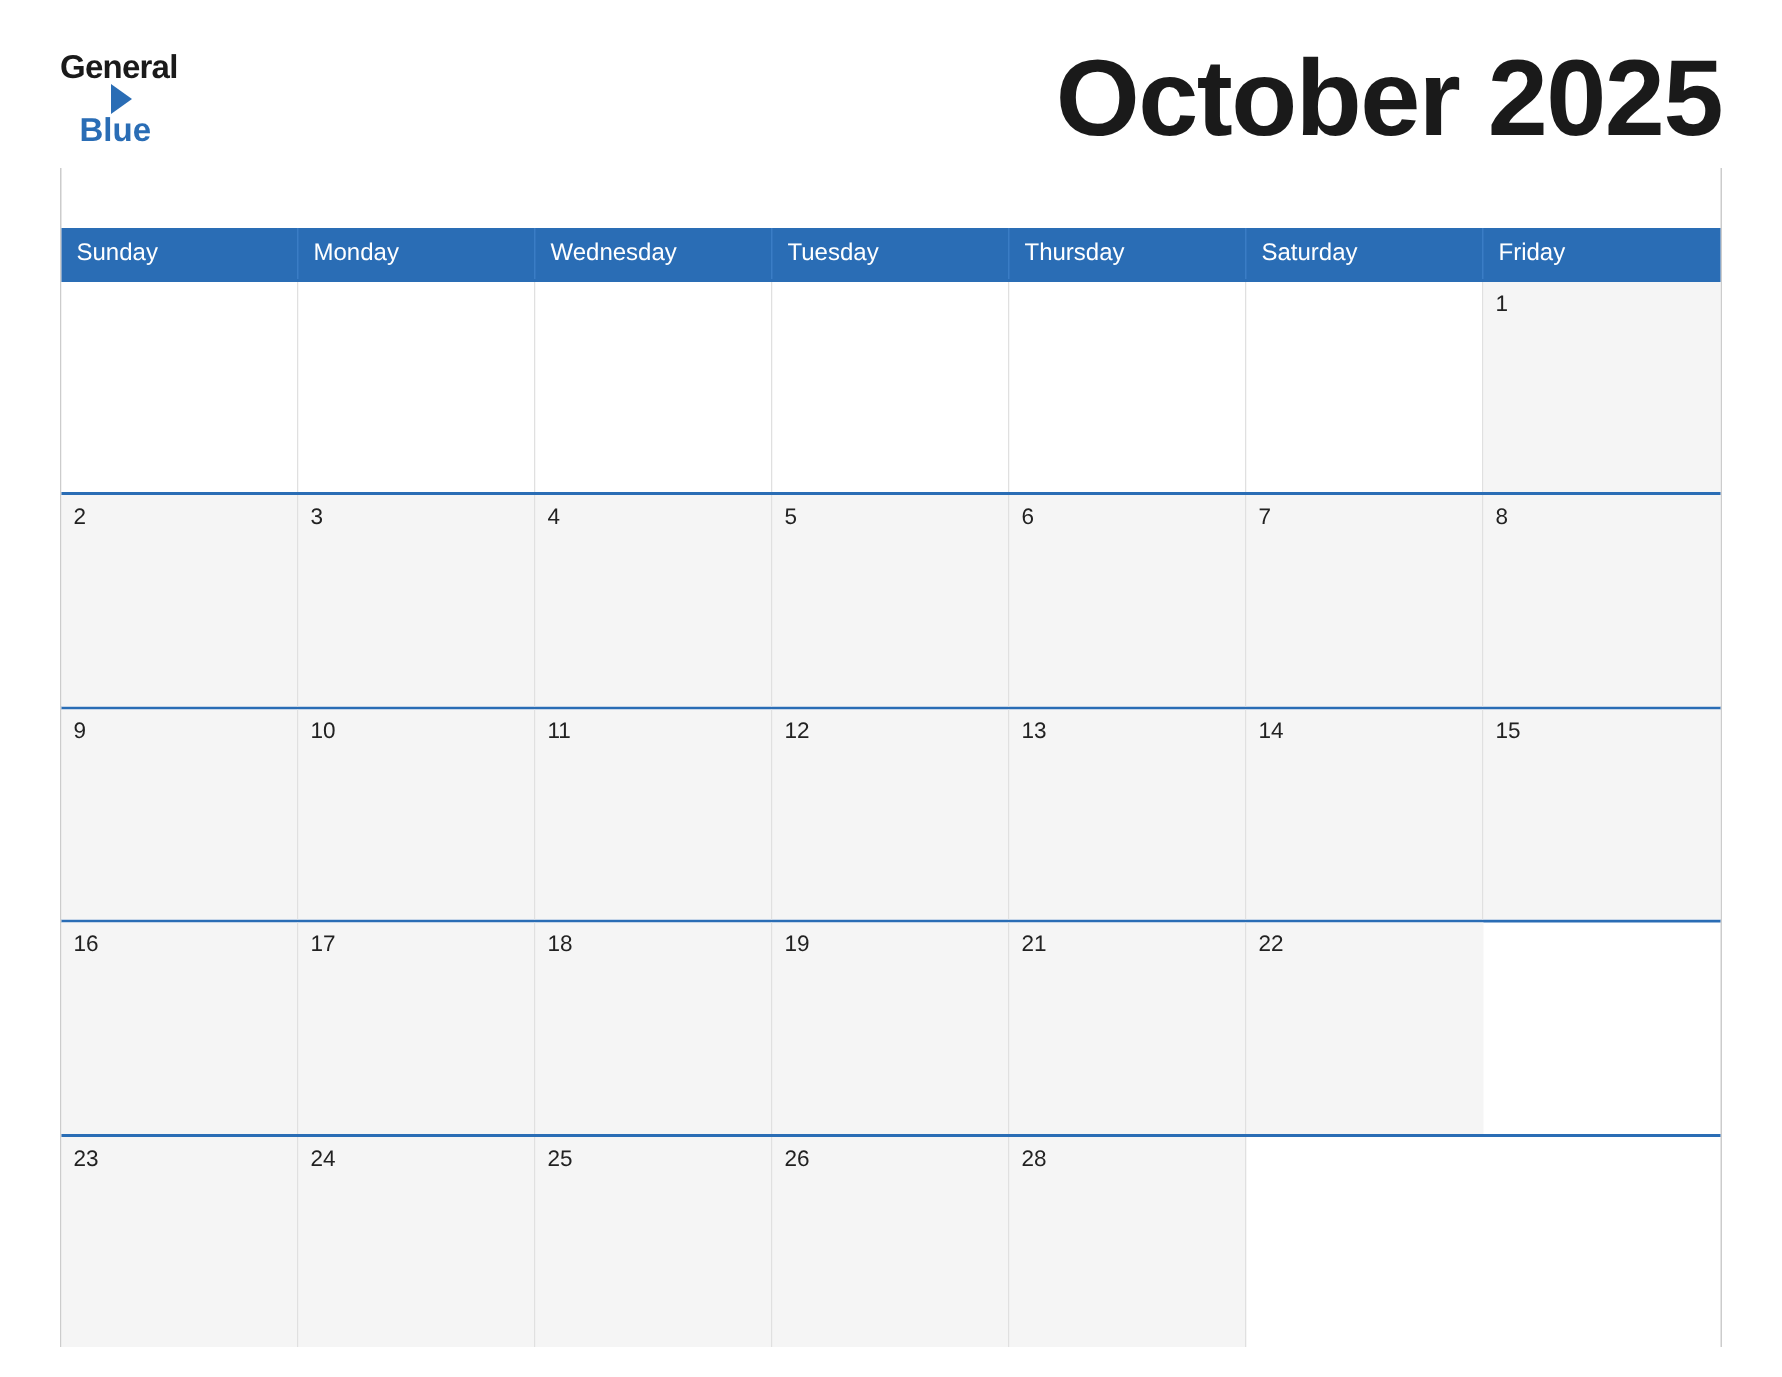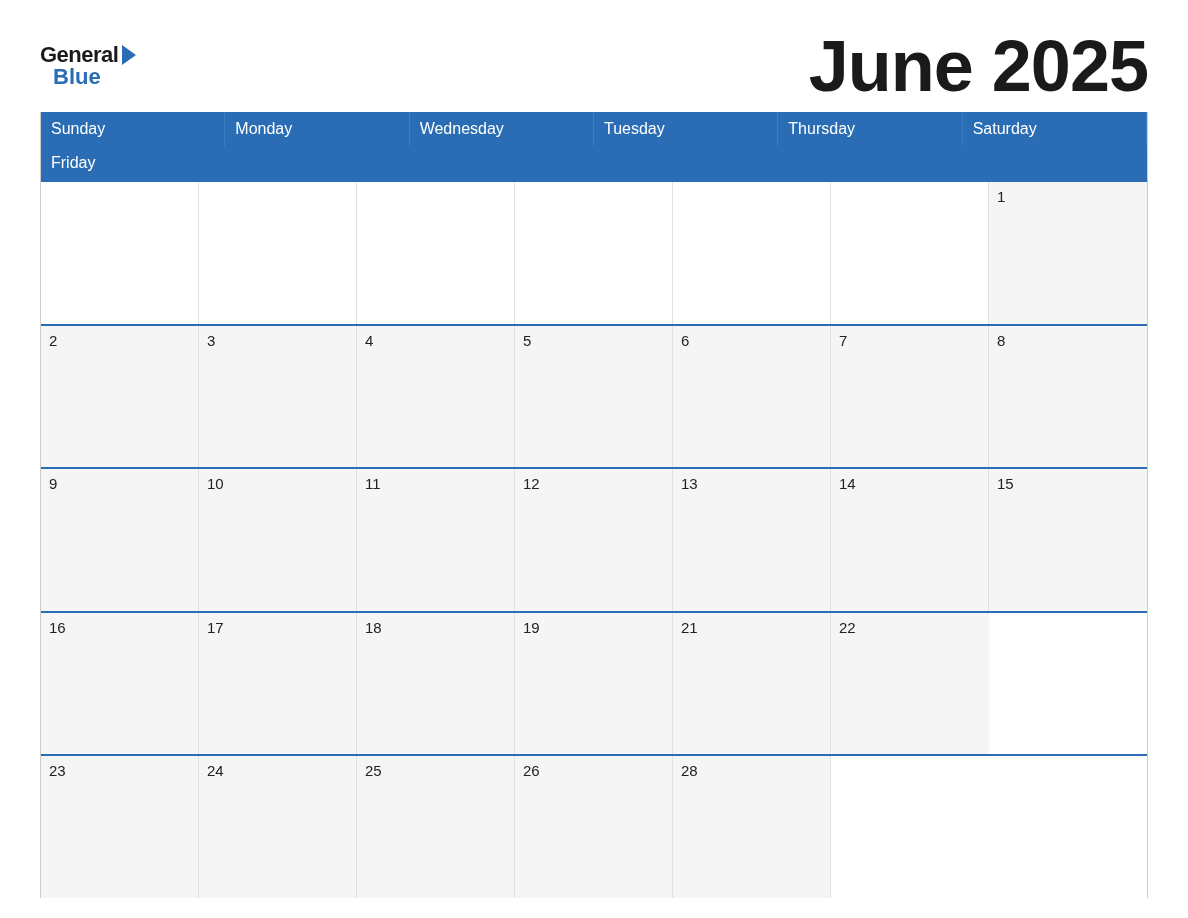--- a/index.html
+++ b/index.html
@@ -24,20 +24,21 @@
       margin-bottom: 10px;
     }
     .logo {
       display: flex;
       flex-direction: column;
       line-height: 1;
     }
     .logo-top {
       display: flex;
       align-items: center;
+      flex-direction: column;
     }
     .logo-general {
       font-size: 22px;
       font-weight: bold;
       color: #1a1a1a;
       letter-spacing: -0.5px;
     }
     .logo-triangle {
       width: 0;
       height: 0;
@@ -61,22 +62,23 @@
     }
     .calendar {
       flex: 1;
       display: flex;
       flex-direction: column;
       border-left: 1px solid #ccc;
       border-right: 1px solid #ccc;
     }
     .day-headers {
       display: grid;
-      grid-template-columns: repeat(6, 1fr);
+      grid-template-columns: repeat(7, 1fr);
       background: #2a6db5;
+      margin-top: 40px;
     }
     .day-header {
       color: #fff;
       font-size: 16px;
       font-weight: 500;
       padding: 8px 10px;
       text-align: left;
       border-right: 1px solid #3a7dc5;
     }
     .day-header:last-child {
@@ -117,21 +119,21 @@
 
 <div class="page">
   <div class="header">
     <div class="logo">
       <div class="logo-top">
         <span class="logo-general">General</span>
         <div class="logo-triangle"></div>
       </div>
       <span class="logo-blue">Blue</span>
     </div>
-    <div class="month-title">June 2025</div>
+    <div class="month-title">October 2025</div>
   </div>
 
   <div class="calendar">
     <div class="day-headers">
     <div class="day-header">Sunday</div>
         <div class="day-header">Monday</div>
         <div class="day-header">Wednesday</div>
         <div class="day-header">Tuesday</div>
         <div class="day-header">Thursday</div>
         <div class="day-header">Saturday</div>

